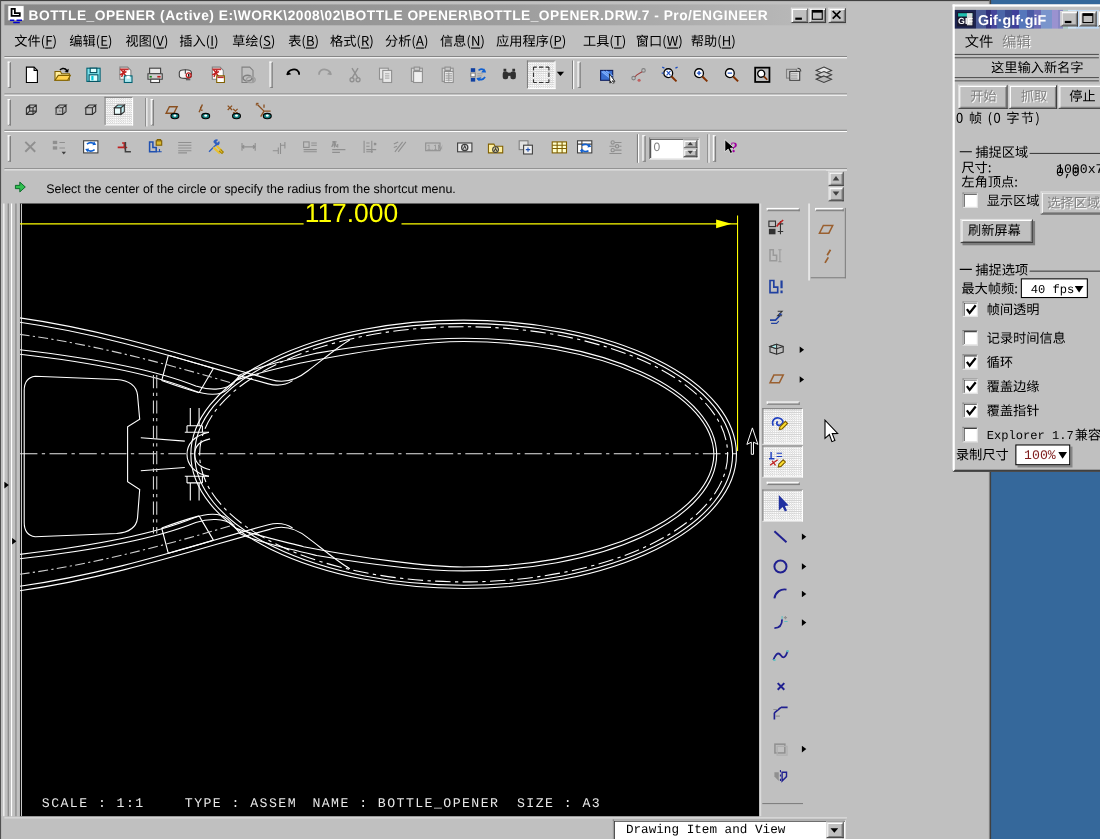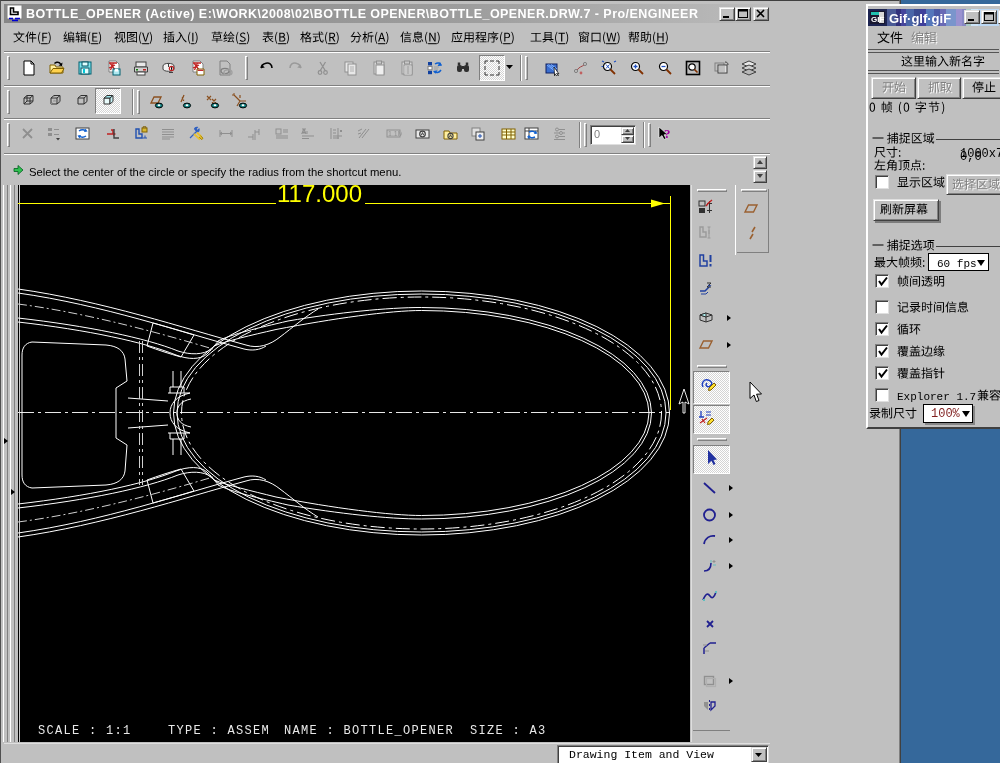--- a/index.html
+++ b/index.html
@@ -500,21 +500,21 @@
 <div class="abs" style="left:643px;top:121px;width:1px;height:26px;background:#fff"></div>
 <div class="grip" style="left:647px;top:122px;height:24px"></div>
 <svg class="abs" style="left:655px;top:125px" width="16" height="16">
       <path d="M3 1 L3 12 L6 9.5 L8 13.5 L10 12.5 L8 8.8 L11.5 8.5 Z" fill="#000" stroke="#fff" stroke-width=".6"></path>
       <text x="8" y="12" font-size="13" font-weight="bold" fill="#a000a0" font-family="Liberation Serif">?</text>
     </svg>
 <div class="abs" style="left:3px;top:154px;width:747px;height:30px;background:#c0c0c0"></div>
 <svg class="abs" style="left:12px;top:163px" width="12" height="12">
       <path d="M1 4.5 L5 4.5 L5 1.5 L10 6 L5 10.5 L5 7.5 L1 7.5 Z" fill="#30c050" stroke="#006020" stroke-width=".8"></path>
     </svg>
-<div class="abs" style="left:28px;top:165px;font:11.3px 'Liberation Sans';color:#000">Select the center of the circle or specify the radius from the shortcut menu.</div>
+<div class="abs" style="left:41px;top:165px;font:11.3px 'Liberation Sans';color:#000">Select the center of the circle or specify the radius from the shortcut menu.</div>
 <div class="btn abs" style="left:752px;top:155px;width:14px;height:13px">
       <svg width="12" height="11">
         <path d="M6 3 L9 7 L3 7 Z" fill="#404040"></path>
       </svg>
     </div>
 <div class="btn abs" style="left:752px;top:169px;width:14px;height:13px">
       <svg width="12" height="11">
         <path d="M6 7 L9 3 L3 3 Z" fill="#404040"></path>
       </svg>
     </div>
@@ -766,21 +766,21 @@
       <path transform="translate(0 10.6)" d="M7.8 -8.8L7.8 -2.1L8.6 -2.1L8.6 -8.8ZM10.2 -9.9L10.2 -0.2C10.2 -0 10.1 0 9.9 0C9.7 0 9 0 8.3 0C8.4 0.3 8.6 0.7 8.6 0.9C9.5 0.9 10.2 0.9 10.5 0.8C10.9 0.6 11 0.3 11 -0.2L11 -9.9ZM2.3 -5L2.3 -0.4L3 -0.4L3 -4.2L4.2 -4.2L4.2 0.9L4.9 0.9L4.9 -4.2L6.2 -4.2L6.2 -1.3C6.2 -1.2 6.2 -1.2 6 -1.2C5.9 -1.2 5.6 -1.2 5.2 -1.2C5.3 -1 5.4 -0.7 5.4 -0.4C6 -0.4 6.4 -0.5 6.6 -0.6C6.9 -0.7 6.9 -1 6.9 -1.3L6.9 -5L6.2 -5L4.9 -5L4.9 -6.2L6.9 -6.2L6.9 -9.4L1.3 -9.4L1.3 -5.3C1.3 -3.7 1.2 -1.4 0.3 0.2C0.6 0.3 0.9 0.6 1 0.7C2 -1 2.1 -3.6 2.1 -5.3L2.1 -6.2L4.2 -6.2L4.2 -5ZM2.1 -8.6L6 -8.6L6 -7.1L2.1 -7.1Z M16.3 -2.6C16.7 -2 17.1 -1.1 17.3 -0.6L17.9 -1C17.8 -1.5 17.3 -2.3 16.9 -2.9ZM13.6 -2.8C13.4 -2.1 13 -1.3 12.5 -0.8C12.7 -0.7 13 -0.5 13.1 -0.4C13.6 -0.9 14.1 -1.8 14.4 -2.6ZM18.6 -8.9L18.6 -4.8C18.6 -3.2 18.5 -1.1 17.5 0.3C17.7 0.4 18.1 0.7 18.2 0.9C19.3 -0.7 19.5 -3.1 19.5 -4.8L19.5 -5.2L21.3 -5.2L21.3 0.9L22.2 0.9L22.2 -5.2L23.5 -5.2L23.5 -6L19.5 -6L19.5 -8.3C20.7 -8.5 22.1 -8.8 23.1 -9.2L22.4 -9.9C21.5 -9.5 20 -9.1 18.6 -8.9ZM14.6 -9.9C14.8 -9.6 15 -9.2 15.1 -8.8L12.7 -8.8L12.7 -8.1L18 -8.1L18 -8.8L16 -8.8C15.9 -9.2 15.6 -9.7 15.4 -10.1ZM16.5 -8C16.4 -7.5 16.1 -6.6 15.9 -6.1L12.6 -6.1L12.6 -5.3L15 -5.3L15 -4.1L12.6 -4.1L12.6 -3.3L15 -3.3L15 -0.2C15 -0.1 15 -0.1 14.9 -0.1C14.7 -0 14.4 -0 13.9 -0.1C14.1 0.2 14.2 0.5 14.2 0.7C14.8 0.7 15.2 0.7 15.5 0.6C15.8 0.4 15.8 0.2 15.8 -0.2L15.8 -3.3L18.1 -3.3L18.1 -4.1L15.8 -4.1L15.8 -5.3L18.2 -5.3L18.2 -6.1L16.7 -6.1C16.9 -6.6 17.1 -7.2 17.4 -7.8ZM13.5 -7.8C13.8 -7.3 13.9 -6.6 14 -6.1L14.8 -6.3C14.7 -6.8 14.5 -7.5 14.2 -8Z M28.2 -6.3C28.4 -5.9 28.7 -5.4 28.9 -5.1L29.7 -5.4C29.6 -5.7 29.2 -6.2 29 -6.6ZM26.5 -8.7L33.8 -8.7L33.8 -7.5L26.5 -7.5ZM25.6 -9.5L25.6 -5.5C25.6 -3.7 25.5 -1.2 24.4 0.5C24.6 0.6 25 0.8 25.2 1C26.4 -0.8 26.5 -3.6 26.5 -5.5L26.5 -6.7L34.7 -6.7L34.7 -9.5ZM32.9 -6.6C32.7 -6.2 32.4 -5.5 32.1 -5.1L27 -5.1L27 -4.3L28.9 -4.3L28.9 -3.1L28.9 -2.6L26.7 -2.6L26.7 -1.8L28.8 -1.8C28.5 -1.1 28 -0.3 26.6 0.3C26.8 0.5 27.1 0.8 27.2 1C28.9 0.2 29.5 -0.8 29.7 -1.8L32.2 -1.8L32.2 1L33.1 1L33.1 -1.8L35.4 -1.8L35.4 -2.6L33.1 -2.6L33.1 -4.3L35 -4.3L35 -5.1L33 -5.1C33.2 -5.4 33.6 -5.9 33.8 -6.3ZM32.2 -2.6L29.8 -2.6L29.8 -3.1L29.8 -4.3L32.2 -4.3Z M38.9 -5.8L45.2 -5.8L45.2 -5.1L38.9 -5.1ZM38.9 -7.2L45.2 -7.2L45.2 -6.4L38.9 -6.4ZM41.5 -3.1L41.5 -2.2L39.3 -2.2C39.6 -2.5 39.9 -2.8 40.2 -3.1ZM42.4 -3.1L43.9 -3.1C44.1 -2.8 44.4 -2.5 44.7 -2.2L42.4 -2.2ZM38.1 -7.8L38.1 -4.5L40.2 -4.5C40.1 -4.2 39.9 -4 39.7 -3.8L36.6 -3.8L36.6 -3.1L39 -3.1C38.4 -2.5 37.5 -1.9 36.4 -1.5C36.6 -1.3 36.8 -1 36.9 -0.8C37.5 -1.1 38 -1.4 38.5 -1.7L38.5 0.6L39.4 0.6L39.4 -1.5L41.5 -1.5L41.5 1L42.4 1L42.4 -1.5L44.8 -1.5L44.8 -0.3C44.8 -0.2 44.7 -0.1 44.6 -0.1C44.4 -0.1 44 -0.1 43.5 -0.1C43.6 0.1 43.7 0.3 43.7 0.5C44.5 0.5 45 0.5 45.3 0.4C45.6 0.3 45.6 0.1 45.6 -0.3L45.6 -1.6C46.1 -1.3 46.6 -1.1 47.1 -0.9C47.2 -1.2 47.5 -1.5 47.6 -1.6C46.6 -1.9 45.6 -2.4 44.9 -3.1L47.4 -3.1L47.4 -3.8L40.8 -3.8C40.9 -4 41.1 -4.2 41.2 -4.5L46.1 -4.5L46.1 -7.8ZM43.5 -10.1L43.5 -9.3L40.4 -9.3L40.4 -10.1L39.5 -10.1L39.5 -9.3L36.8 -9.3L36.8 -8.6L39.5 -8.6L39.5 -8L40.4 -8L40.4 -8.6L43.5 -8.6L43.5 -8L44.4 -8L44.4 -8.6L47.2 -8.6L47.2 -9.3L44.4 -9.3L44.4 -10.1Z" fill="#000"></path>
     </svg>
 <svg style="position:absolute;left:4px;top:233px;overflow:visible" width="64" height="15">
       <path transform="translate(0 10.6)" d="M0.5 -5.2L0.5 -4.2L11.5 -4.2L11.5 -5.2Z  M23.5 -9.4C24.1 -9.1 24.9 -8.6 25.3 -8.3L23 -8.3L23 -10.1L22.1 -10.1L22.1 -8.3L19.2 -8.3L19.2 -7.5L22.1 -7.5L22.1 -6.3L19.5 -6.3L19.5 0.9L20.3 0.9L20.3 -1.5L22.1 -1.5L22.1 0.8L23 0.8L23 -1.5L25 -1.5L25 0C25 0.2 24.9 0.2 24.8 0.2C24.6 0.2 24.2 0.2 23.6 0.2C23.7 0.4 23.8 0.7 23.9 0.9C24.6 1 25.1 0.9 25.4 0.8C25.7 0.7 25.8 0.5 25.8 0L25.8 -6.3L23 -6.3L23 -7.5L26.1 -7.5L26.1 -8.3L25.5 -8.3L25.9 -8.9C25.4 -9.2 24.5 -9.6 23.9 -10ZM25 -5.5L25 -4.3L23 -4.3L23 -5.5ZM22.1 -5.5L22.1 -4.3L20.3 -4.3L20.3 -5.5ZM20.3 -3.5L22.1 -3.5L22.1 -2.3L20.3 -2.3ZM25 -3.5L25 -2.3L23 -2.3L23 -3.5ZM16.9 -10.1L16.9 -7.7L15.2 -7.7L15.2 -6.8L16.9 -6.8L16.9 -4.2C16.2 -4 15.5 -3.8 15 -3.7L15.2 -2.8L16.9 -3.3L16.9 -0.1C16.9 0.1 16.8 0.1 16.6 0.1C16.5 0.2 16 0.2 15.4 0.1C15.6 0.4 15.7 0.7 15.7 1C16.5 1 17 0.9 17.3 0.8C17.6 0.7 17.7 0.4 17.7 -0.1L17.7 -3.6L19.2 -4L19.1 -4.8L17.7 -4.5L17.7 -6.8L19.1 -6.8L19.1 -7.7L17.7 -7.7L17.7 -10.1Z M32.6 -8.7L36.5 -8.7L36.5 -6.4L32.6 -6.4ZM28.7 -10.1L28.7 -7.7L27.2 -7.7L27.2 -6.8L28.7 -6.8L28.7 -4.2L27 -3.7L27.3 -2.8L28.7 -3.3L28.7 -0.1C28.7 0 28.6 0.1 28.5 0.1C28.3 0.1 27.9 0.1 27.3 0.1C27.5 0.3 27.6 0.7 27.6 0.9C28.4 0.9 28.8 0.9 29.1 0.8C29.4 0.6 29.5 0.4 29.5 -0.1L29.5 -3.5L31 -4L30.9 -4.8L29.5 -4.4L29.5 -6.8L30.9 -6.8L30.9 -7.7L29.5 -7.7L29.5 -10.1ZM31.7 -9.5L31.7 -5.6L34.1 -5.6L34.1 -0.4C33.4 -0.7 32.9 -1.3 32.5 -2.4C32.6 -2.9 32.7 -3.5 32.8 -4.2L31.9 -4.3C31.8 -2.2 31.3 -0.6 30.1 0.4C30.3 0.5 30.7 0.8 30.8 1C31.5 0.3 31.9 -0.4 32.2 -1.4C33 0.4 34.4 0.7 36.1 0.7L38.1 0.7C38.1 0.5 38.2 0.2 38.4 -0C37.9 -0 36.4 -0 36.1 -0C35.7 -0 35.3 -0 35 -0.1L35 -2.9L37.8 -2.9L37.8 -3.7L35 -3.7L35 -5.6L37.4 -5.6L37.4 -9.5Z M39.4 -9.2C40.1 -8.6 40.9 -7.8 41.3 -7.2L42 -7.7C41.6 -8.3 40.8 -9.1 40.1 -9.7ZM44 -9.7C43.8 -8.7 43.2 -7.6 42.6 -6.9C42.8 -6.8 43.2 -6.5 43.4 -6.4C43.6 -6.7 43.9 -7.2 44.1 -7.6L45.9 -7.6L45.9 -5.9L42.5 -5.9L42.5 -5.1L44.7 -5.1C44.5 -3.5 44 -2.4 42.2 -1.7C42.4 -1.6 42.7 -1.2 42.8 -1C44.8 -1.8 45.4 -3.2 45.6 -5.1L46.8 -5.1L46.8 -2.3C46.8 -1.4 47 -1.1 47.9 -1.1C48.1 -1.1 48.9 -1.1 49.1 -1.1C49.9 -1.1 50.1 -1.5 50.2 -3C49.9 -3.1 49.6 -3.2 49.4 -3.4C49.4 -2.1 49.3 -2 49 -2C48.9 -2 48.2 -2 48.1 -2C47.8 -2 47.7 -2 47.7 -2.3L47.7 -5.1L50.1 -5.1L50.1 -5.9L46.8 -5.9L46.8 -7.6L49.6 -7.6L49.6 -8.4L46.8 -8.4L46.8 -10L45.9 -10L45.9 -8.4L44.5 -8.4C44.7 -8.8 44.8 -9.2 44.9 -9.5ZM41.7 -5.5L39.4 -5.5L39.4 -4.6L40.8 -4.6L40.8 -1C40.3 -0.8 39.8 -0.3 39.2 0.2L39.8 1C40.5 0.2 41.2 -0.4 41.6 -0.4C41.9 -0.4 42.2 -0.1 42.7 0.2C43.5 0.7 44.5 0.8 45.9 0.8C47.1 0.8 49.1 0.8 50 0.7C50 0.4 50.2 -0 50.3 -0.2C49.1 -0.1 47.3 -0 45.9 -0C44.6 -0 43.6 -0.1 42.9 -0.6C42.3 -0.9 42 -1.2 41.7 -1.2Z M58.1 -6L58.1 -3.5C58.1 -2.2 57.8 -0.7 54.5 0.2C54.7 0.4 55 0.7 55.1 0.9C58.5 -0.1 59 -1.9 59 -3.5L59 -6ZM59 -1.1C59.9 -0.5 61.1 0.4 61.6 0.9L62.2 0.3C61.6 -0.3 60.4 -1.1 59.5 -1.7ZM51 -2.2L51.3 -1.3C52.4 -1.6 53.8 -2.1 55.2 -2.6L55.1 -3.4L53.7 -3L53.7 -7.8L55 -7.8L55 -8.7L51.2 -8.7L51.2 -7.8L52.8 -7.8L52.8 -2.7ZM55.7 -7.5L55.7 -1.8L56.6 -1.8L56.6 -6.7L60.5 -6.7L60.5 -1.9L61.4 -1.9L61.4 -7.5L58.5 -7.5C58.7 -7.9 58.9 -8.3 59.1 -8.7L62.2 -8.7L62.2 -9.6L55.3 -9.6L55.3 -8.7L58 -8.7C57.9 -8.3 57.8 -7.9 57.6 -7.5Z" fill="#000"></path>
     </svg>
 <div class="abs" style="left:68px;top:240px;width:64px;height:1px;background:#404040"></div>
 <svg style="position:absolute;left:6px;top:250px;overflow:visible" width="53" height="15">
       <path transform="translate(0 10.6)" d="M3 -7.6L9 -7.6L9 -6.8L3 -6.8ZM3 -9.1L9 -9.1L9 -8.2L3 -8.2ZM2.1 -9.7L2.1 -6.1L9.9 -6.1L9.9 -9.7ZM4.8 -4.7L4.8 -3.9L2.6 -3.9L2.6 -4.7ZM0.6 -0.5L0.6 0.3L4.8 -0.2L4.8 1L5.6 1L5.6 -0.3L6.3 -0.4L6.3 -1.1L5.6 -1.1L5.6 -4.7L11.4 -4.7L11.4 -5.5L0.6 -5.5L0.6 -4.7L1.7 -4.7L1.7 -0.6ZM6.1 -4L6.1 -3.2L6.8 -3.2L6.6 -3.1C6.9 -2.3 7.4 -1.5 8.1 -0.8C7.4 -0.3 6.6 0 5.9 0.3C6 0.4 6.3 0.7 6.3 0.9C7.2 0.6 7.9 0.2 8.6 -0.3C9.3 0.2 10.1 0.7 11 0.9C11.1 0.7 11.4 0.4 11.6 0.2C10.7 0 9.9 -0.4 9.3 -0.9C10 -1.6 10.7 -2.6 11 -3.8L10.5 -4L10.4 -4ZM7.4 -3.2L10 -3.2C9.7 -2.5 9.2 -1.9 8.7 -1.4C8.1 -1.9 7.7 -2.5 7.4 -3.2ZM4.8 -3.2L4.8 -2.4L2.6 -2.4L2.6 -3.2ZM4.8 -1.7L4.8 -1L2.6 -0.7L2.6 -1.7Z M17.5 -10.1C17.5 -9.1 17.5 -7.9 17.4 -6.6L12.7 -6.6L12.7 -5.7L17.2 -5.7C16.7 -3.4 15.5 -1.1 12.5 0.2C12.8 0.4 13.1 0.7 13.2 0.9C16.1 -0.4 17.4 -2.7 18 -5C18.9 -2.3 20.5 -0.2 22.8 0.9C23 0.7 23.3 0.3 23.5 0.1C21.2 -0.9 19.6 -3.1 18.8 -5.7L23.3 -5.7L23.3 -6.6L18.3 -6.6C18.5 -7.9 18.5 -9.1 18.5 -10.1Z M32.4 -0.7C33.3 -0.2 34.4 0.5 35 1L35.5 0.3C34.9 -0.2 33.8 -0.8 32.9 -1.3ZM31.9 -5.5L31.9 -3.3C31.9 -2.1 31.6 -0.7 28.7 0.3C28.9 0.4 29.1 0.8 29.2 1C32.2 -0.1 32.7 -1.8 32.7 -3.3L32.7 -5.5ZM29.8 -7.1L29.8 -1.5L30.6 -1.5L30.6 -6.3L33.9 -6.3L33.9 -1.5L34.8 -1.5L34.8 -7.1L32.7 -7.1L32.7 -8.2L35.4 -8.2L35.4 -9L32.7 -9L32.7 -10.1L31.8 -10.1L31.8 -7.1ZM24.9 -7.8L24.9 -1.5L25.6 -1.5L25.6 -7L26.5 -7L26.5 1L27.3 1L27.3 -7L28.3 -7L28.3 -2.5C28.3 -2.4 28.2 -2.4 28.2 -2.4C28.1 -2.4 27.9 -2.4 27.6 -2.4C27.7 -2.2 27.8 -1.8 27.8 -1.6C28.2 -1.6 28.5 -1.6 28.7 -1.8C28.9 -1.9 29 -2.2 29 -2.5L29 -7.8L27.3 -7.8L27.3 -10.1L26.5 -10.1L26.5 -7.8Z M44.4 -6C44.4 -1.8 44.3 -0.4 41.4 0.4C41.5 0.5 41.7 0.8 41.8 1C44.9 0.1 45.1 -1.5 45.2 -6ZM44.7 -1C45.5 -0.4 46.6 0.5 47.1 1L47.6 0.4C47.1 -0.1 46 -0.9 45.2 -1.5ZM41.1 -4.6C40.5 -2.1 39.1 -0.5 36.6 0.3C36.8 0.5 37 0.8 37.1 1C39.8 0 41.3 -1.7 41.9 -4.5ZM37.6 -4.8C37.4 -3.9 37 -3 36.4 -2.4C36.6 -2.3 37 -2.1 37.1 -1.9C37.6 -2.6 38.1 -3.6 38.4 -4.6ZM42.5 -7.3L42.5 -1.6L43.3 -1.6L43.3 -6.6L46.2 -6.6L46.2 -1.7L47.1 -1.7L47.1 -7.3L44.9 -7.3L45.4 -8.6L47.4 -8.6L47.4 -9.4L42.2 -9.4L42.2 -8.6L44.5 -8.6C44.4 -8.2 44.2 -7.7 44.1 -7.3ZM37.4 -9L37.4 -6.3L36.5 -6.3L36.5 -5.5L39 -5.5L39 -1.9L39.8 -1.9L39.8 -5.5L42 -5.5L42 -6.3L40 -6.3L40 -7.8L41.7 -7.8L41.7 -8.6L40 -8.6L40 -10.1L39.2 -10.1L39.2 -6.3L38.1 -6.3L38.1 -9Z M49.7 -4.7C50.1 -4.7 50.5 -5 50.5 -5.5C50.5 -6 50.1 -6.4 49.7 -6.4C49.2 -6.4 48.9 -6 48.9 -5.5C48.9 -5 49.2 -4.7 49.7 -4.7ZM49.7 0.2C50.1 0.2 50.5 -0.2 50.5 -0.7C50.5 -1.2 50.1 -1.5 49.7 -1.5C49.2 -1.5 48.9 -1.2 48.9 -0.7C48.9 -0.2 49.2 0.2 49.7 0.2Z" fill="#000"></path>
     </svg>
 <div class="abs" style="left:60px;top:247px;width:61px;height:18px;background:#fff;border:1px solid #000"></div>
-<div class="abs" style="left:69px;top:251px;font:11px/14px 'Liberation Mono';color:#000">60 fps</div>
+<div class="abs" style="left:69px;top:251px;font:11px/14px 'Liberation Mono';color:#000">40 fps</div>
 <svg class="abs" style="left:109px;top:253px" width="10" height="8">
       <path d="M0 1 L8 1 L4 7 Z" fill="#000"></path>
     </svg>
 <div class="abs" style="left:7px;top:268px;width:14px;height:14px;background:#fff;border:1px solid;border-color:#808080 #dfdfdf #dfdfdf #808080;box-shadow:inset 1px 1px 0 #404040,inset -1px -1px 0 #fff">
       <svg width="12" height="12" style="position:absolute;left:1px;top:1px">
         <path d="M2 5 L4.5 8.5 L10 1.5" fill="none" stroke="#000" stroke-width="2"></path>
       </svg>
     </div>
 <svg style="position:absolute;left:29px;top:269px;overflow:visible" width="50" height="15">
       <path transform="translate(0 10.6)" d="M8.4 -0.7C9.3 -0.2 10.4 0.5 11 1L11.5 0.3C10.9 -0.2 9.8 -0.8 8.9 -1.3ZM7.9 -5.5L7.9 -3.3C7.9 -2.1 7.6 -0.7 4.7 0.3C4.9 0.4 5.1 0.8 5.2 1C8.2 -0.1 8.7 -1.8 8.7 -3.3L8.7 -5.5ZM5.8 -7.1L5.8 -1.5L6.6 -1.5L6.6 -6.3L9.9 -6.3L9.9 -1.5L10.8 -1.5L10.8 -7.1L8.7 -7.1L8.7 -8.2L11.4 -8.2L11.4 -9L8.7 -9L8.7 -10.1L7.8 -10.1L7.8 -7.1ZM0.9 -7.8L0.9 -1.5L1.6 -1.5L1.6 -7L2.5 -7L2.5 1L3.3 1L3.3 -7L4.3 -7L4.3 -2.5C4.3 -2.4 4.2 -2.4 4.2 -2.4C4.1 -2.4 3.9 -2.4 3.6 -2.4C3.7 -2.2 3.8 -1.8 3.8 -1.6C4.2 -1.6 4.5 -1.6 4.7 -1.8C4.9 -1.9 5 -2.2 5 -2.5L5 -7.8L3.3 -7.8L3.3 -10.1L2.5 -10.1L2.5 -7.8Z M13.1 -7.4L13.1 1L14 1L14 -7.4ZM13.3 -9.5C13.8 -9 14.4 -8.2 14.7 -7.7L15.5 -8.2C15.2 -8.7 14.5 -9.4 14 -9.9ZM16.5 -3.5L19.4 -3.5L19.4 -1.9L16.5 -1.9ZM16.5 -5.9L19.4 -5.9L19.4 -4.3L16.5 -4.3ZM15.7 -6.6L15.7 -1.2L20.3 -1.2L20.3 -6.6ZM16.2 -9.4L16.2 -8.6L22 -8.6L22 -0.1C22 0 22 0.1 21.8 0.1C21.7 0.1 21.2 0.1 20.7 0.1C20.8 0.3 20.9 0.7 21 0.9C21.7 0.9 22.2 0.9 22.5 0.8C22.8 0.6 23 0.4 23 -0.1L23 -9.4Z M24.7 -9.2C25.4 -8.6 26.2 -7.8 26.6 -7.2L27.3 -7.7C27 -8.3 26.1 -9.1 25.4 -9.7ZM34.2 -9.9C32.8 -9.6 30.2 -9.4 28.1 -9.3C28.1 -9.1 28.2 -8.8 28.3 -8.6C29.2 -8.7 30.1 -8.7 31.1 -8.8L31.1 -7.9L27.8 -7.9L27.8 -7.2L30.6 -7.2C29.8 -6.3 28.5 -5.5 27.4 -5.2C27.6 -5 27.8 -4.7 27.9 -4.5C29.1 -5 30.3 -5.8 31.1 -6.7L31.1 -5.1L32 -5.1L32 -6.8C32.8 -5.8 34 -5 35.1 -4.6C35.2 -4.8 35.4 -5.1 35.6 -5.2C34.5 -5.6 33.3 -6.3 32.5 -7.2L35.4 -7.2L35.4 -7.9L32 -7.9L32 -8.9C33 -9 34 -9.1 34.8 -9.3ZM28.7 -4.8L28.7 -4.1L30.1 -4.1C29.9 -2.8 29.4 -1.9 27.7 -1.4C27.9 -1.2 28.1 -0.9 28.2 -0.7C30.1 -1.4 30.7 -2.5 30.9 -4.1L32.4 -4.1C32.3 -3.7 32.2 -3.4 32.1 -3.1L34.1 -3.1C34 -2.2 33.9 -1.8 33.8 -1.6C33.7 -1.5 33.6 -1.5 33.4 -1.5C33.2 -1.5 32.6 -1.5 32 -1.6C32.1 -1.4 32.2 -1.1 32.2 -0.9C32.8 -0.8 33.4 -0.8 33.7 -0.9C34 -0.9 34.2 -0.9 34.4 -1.1C34.7 -1.4 34.8 -2 35 -3.4C35 -3.5 35 -3.7 35 -3.7L33.1 -3.7L33.3 -4.8ZM27 -5.5L24.7 -5.5L24.7 -4.6L26.1 -4.6L26.1 -1C25.6 -0.8 25.1 -0.3 24.5 0.2L25.1 1C25.8 0.2 26.5 -0.4 26.9 -0.4C27.2 -0.4 27.6 -0.1 28 0.2C28.8 0.7 29.8 0.8 31.2 0.8C32.4 0.8 34.4 0.8 35.3 0.7C35.4 0.4 35.5 -0 35.6 -0.2C34.4 -0.1 32.6 -0 31.2 -0C29.9 -0 28.9 -0.1 28.2 -0.6C27.6 -0.9 27.3 -1.2 27 -1.2Z M40.1 -5.4L40.1 -3L37.8 -3L37.8 -5.4ZM40.1 -6.2L37.8 -6.2L37.8 -8.5L40.1 -8.5ZM37 -9.3L37 -1.1L37.8 -1.1L37.8 -2.2L40.9 -2.2L40.9 -9.3ZM46.2 -8.7L46.2 -6.6L42.9 -6.6L42.9 -8.7ZM42 -9.6L42 -5.3C42 -3.4 41.8 -1.1 39.8 0.4C40 0.6 40.3 0.9 40.4 1C41.8 -0 42.4 -1.5 42.7 -2.9L46.2 -2.9L46.2 -0.2C46.2 -0 46.2 0.1 45.9 0.1C45.7 0.1 45 0.1 44.2 0C44.3 0.3 44.5 0.7 44.5 0.9C45.6 0.9 46.2 0.9 46.6 0.8C47 0.6 47.1 0.3 47.1 -0.2L47.1 -9.6ZM46.2 -5.8L46.2 -3.7L42.8 -3.7C42.9 -4.2 42.9 -4.8 42.9 -5.3L42.9 -5.8Z" fill="#000"></path>

